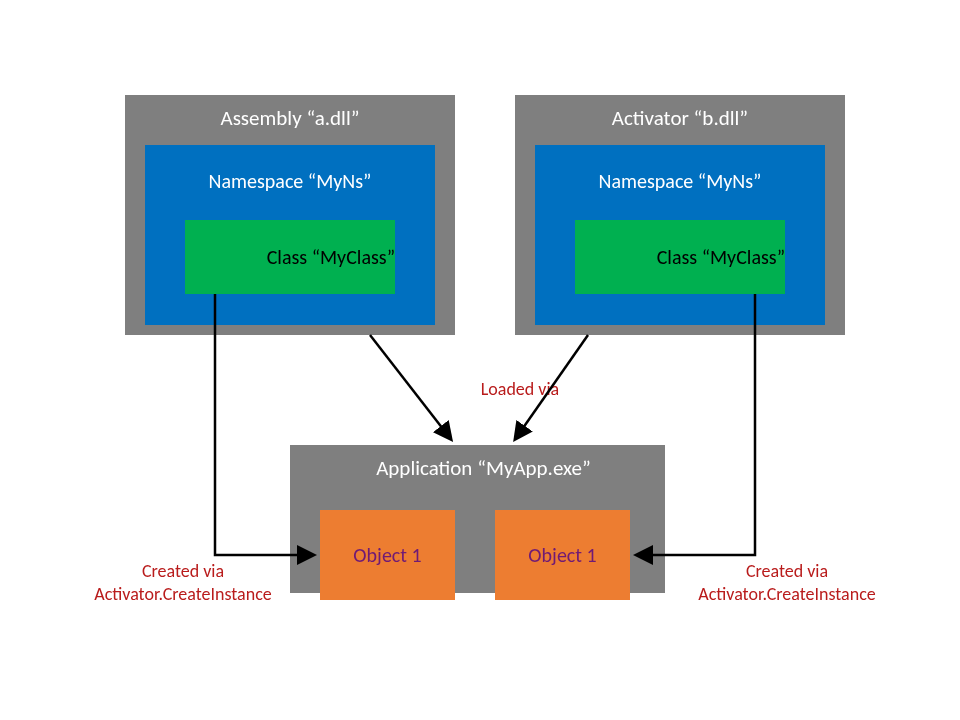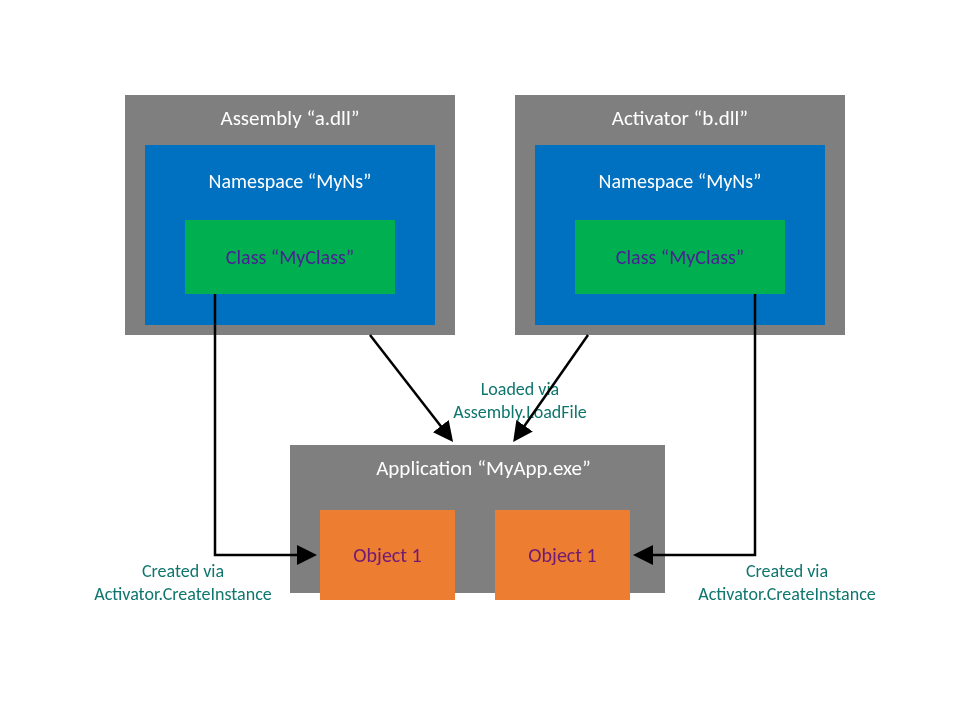--- a/index.html
+++ b/index.html
@@ -20,33 +20,34 @@
   .assembly {
     background: #7f7f7f;
     color: #ffffff;
   }
   .namespace {
     background: #0070c0;
     color: #ffffff;
   }
   .class {
     background: #00b050;
-    color: #4c1d95;
+    color: #000000;
+    text-align: right;
   }
   .application {
     background: #7f7f7f;
     color: #ffffff;
   }
   .object {
     background: #ed7d31;
     color: #701a75;
   }
   .label {
     position: absolute;
-    color: #0f766e;
+    color: #b91c1c;
     text-align: center;
     font-size: 18px;
     line-height: 1.3;
   }
   .title {
     font-size: 21px;
     padding-top: 10px;
   }
   .title-sm {
     font-size: 20px;
@@ -95,21 +96,20 @@
 </div>
 <div class="box object" style="left:320px; top:510px; width:135px; height:90px;">
   <div class="obj-title">Object 1</div>
 </div>
 <div class="box object" style="left:495px; top:510px; width:135px; height:90px;">
   <div class="obj-title">Object 1</div>
 </div>
 
 <div class="label" style="left:420px; top:378px; width:200px;">
   <span>Loaded via</span><br>
-  <span>Assembly.LoadFile</span>
 </div>
 
 <div class="label" style="left:68px; top:560px; width:230px;">
   <span>Created via</span><br>
   <span>Activator.CreateInstance</span>
 </div>
 
 <div class="label" style="left:672px; top:560px; width:230px;">
   <span>Created via</span><br>
   <span>Activator.CreateInstance</span>

